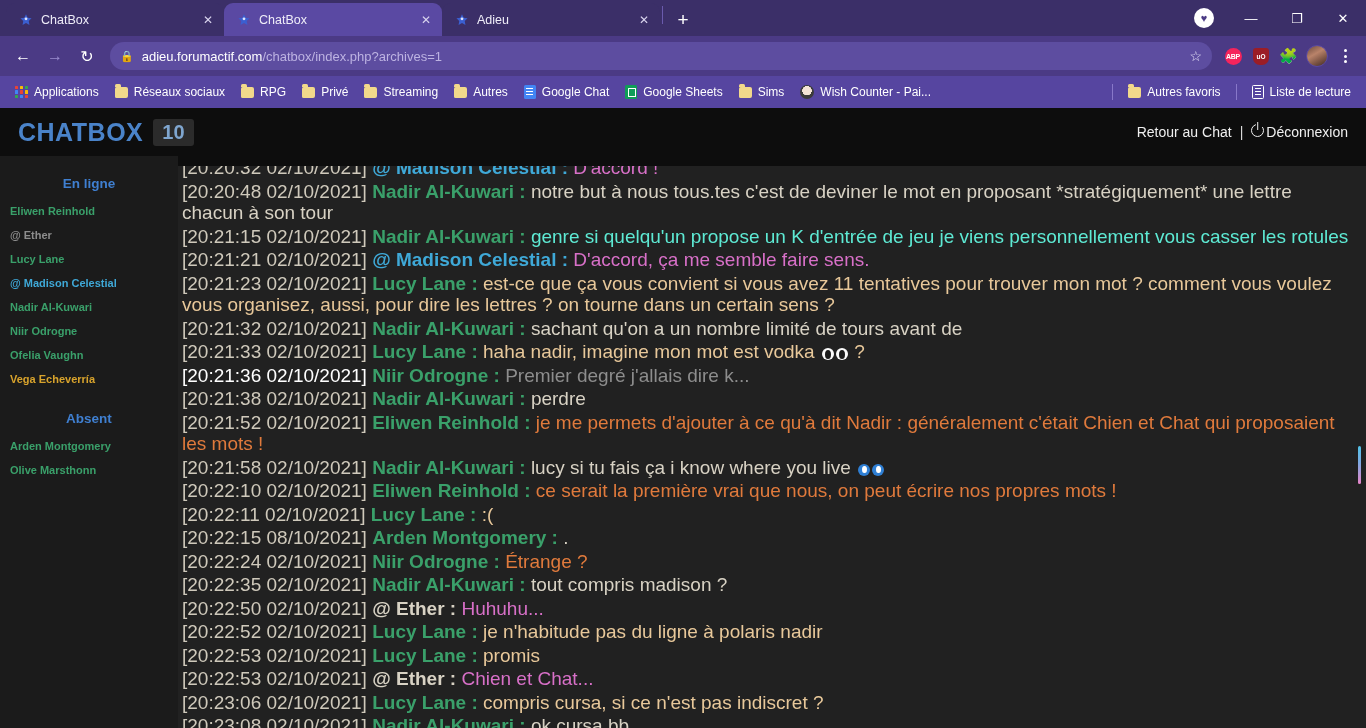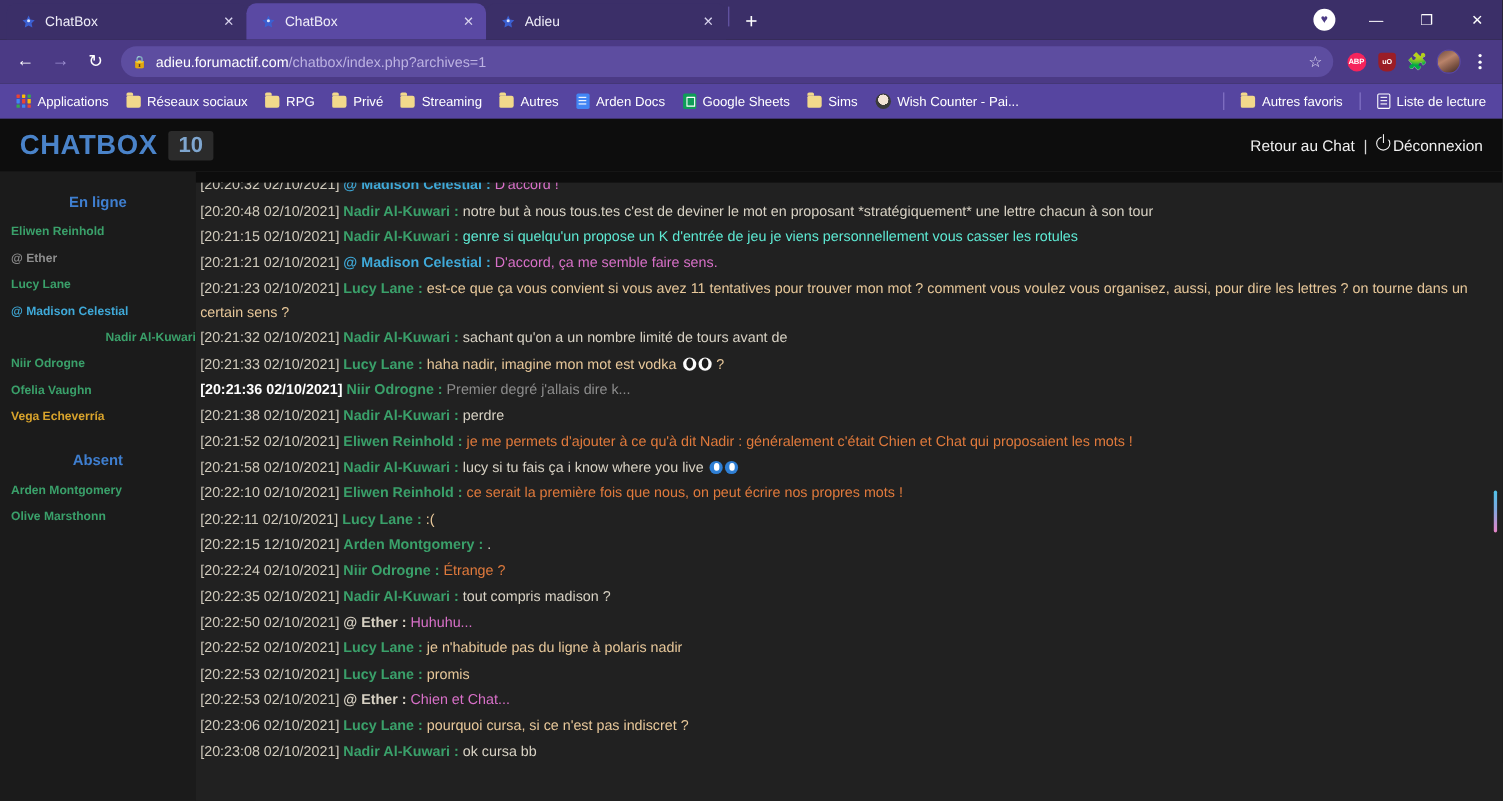--- a/index.html
+++ b/index.html
@@ -212,25 +212,25 @@
   .side-user {
     font-size: 11px; font-weight: bold; padding: 0 0 0 10px; margin-bottom: 12px;
     white-space: nowrap;
   }
 
   .cb-main {
     flex: 1; background: #212121; position: relative;
     padding: 0 14px 0 4px; overflow: hidden;
   }
   .msg {
-    font-size: 13px; line-height: 21.5px; color: #d8d2c4;
+    font-size: 19px; line-height: 21.5px; color: #d8d2c4;
     padding: 1px 0;
   }
   .msg .ts { color: #cfc9bb; }
-  .msg .ts.hl { color: #ffffff; font-weight: bold; }
+  .msg .ts.hl { color: #ffffff; font-weight: normal; }
   .msg .who { font-weight: bold; }
   .msg .body { }
   .eyes { letter-spacing: 1px; }
   .eye {
     display: inline-block; width: 12px; height: 12px; border-radius: 50%;
     background: #fbfbfb; position: relative; vertical-align: -2px; margin: 0 1px;
   }
   .eye:after{
     content:''; position:absolute; left:3px; top:1.5px; width:6px; height:9px;
     border-radius: 50%; background: #1b1b1b;
@@ -353,21 +353,21 @@
       <div class="bm">
         <span class="folder"></span>
         <span>Streaming</span>
       </div>
       <div class="bm">
         <span class="folder"></span>
         <span>Autres</span>
       </div>
       <div class="bm">
         <span class="gdocs"></span>
-        <span>Arden Docs</span>
+        <span>Google Chat</span>
       </div>
       <div class="bm">
         <span class="gsheets"></span>
         <span>Google Sheets</span>
       </div>
       <div class="bm">
         <span class="folder"></span>
         <span>Sims</span>
       </div>
       <div class="bm">
@@ -402,21 +402,21 @@
   </div>
 
   <div class="cb-body">
     <div class="cb-sidebar">
       <div class="side-head">En ligne</div>
       <div id="online-host">
           <div class="side-user" style="color: rgb(58, 160, 106);">Eliwen Reinhold</div>
           <div class="side-user" style="color: rgb(141, 141, 141);">@ Ether</div>
           <div class="side-user" style="color: rgb(58, 160, 106);">Lucy Lane</div>
           <div class="side-user" style="color: rgb(63, 169, 216);">@ Madison Celestial</div>
-          <div class="side-user" style="color: rgb(58, 160, 106); text-align: right;">Nadir Al-Kuwari</div>
+          <div class="side-user" style="color: rgb(58, 160, 106);">Nadir Al-Kuwari</div>
           <div class="side-user" style="color: rgb(58, 160, 106);">Niir Odrogne</div>
           <div class="side-user" style="color: rgb(58, 160, 106);">Ofelia Vaughn</div>
           <div class="side-user" style="color: rgb(216, 163, 44);">Vega Echeverría</div>
         </div>
       <div class="side-head absent">Absent</div>
       <div id="absent-host">
           <div class="side-user" style="color: rgb(58, 160, 106);">Arden Montgomery</div>
           <div class="side-user" style="color: rgb(58, 160, 106);">Olive Marsthonn</div>
         </div>
     </div>
@@ -428,30 +428,30 @@
           <div class="msg"><span class="ts">[20:20:48 02/10/2021] </span><span class="who" style="color: rgb(58, 160, 106);">Nadir Al-Kuwari : </span><span class="body" style="color: rgb(216, 210, 196);">notre but à nous tous.tes c'est de deviner le mot en proposant *stratégiquement* une lettre chacun à son tour</span></div>
           <div class="msg"><span class="ts">[20:21:15 02/10/2021] </span><span class="who" style="color: rgb(58, 160, 106);">Nadir Al-Kuwari : </span><span class="body" style="color: #5eead4; text-align: center;">genre si quelqu'un propose un K d'entrée de jeu je viens personnellement vous casser les rotules</span></div>
           <div class="msg"><span class="ts">[20:21:21 02/10/2021] </span><span class="who" style="color: rgb(63, 169, 216);">@ Madison Celestial : </span><span class="body" style="color: rgb(216, 112, 200);">D'accord, ça me semble faire sens.</span></div>
           <div class="msg"><span class="ts">[20:21:23 02/10/2021] </span><span class="who" style="color: rgb(58, 160, 106);">Lucy Lane : </span><span class="body" style="color: rgb(232, 200, 154);">est-ce que ça vous convient si vous avez 11 tentatives pour trouver mon mot ? comment vous voulez vous organisez, aussi, pour dire les lettres ? on tourne dans un certain sens ?</span></div>
           <div class="msg"><span class="ts">[20:21:32 02/10/2021] </span><span class="who" style="color: rgb(58, 160, 106);">Nadir Al-Kuwari : </span><span class="body" style="color: rgb(216, 210, 196);">sachant qu'on a un nombre limité de tours avant de</span></div>
           <div class="msg"><span class="ts">[20:21:33 02/10/2021] </span><span class="who" style="color: rgb(58, 160, 106);">Lucy Lane : </span><span class="body" style="color: rgb(232, 200, 154);">haha nadir, imagine mon mot est vodka</span><span class="eyes"> <span class="eye"></span><span class="eye"></span></span><span class="body" style="color: rgb(232, 200, 154);"> ?</span></div>
           <div class="msg"><span class="ts hl">[20:21:36 02/10/2021] </span><span class="who" style="color: rgb(58, 160, 106);">Niir Odrogne : </span><span class="body" style="color: rgb(141, 141, 141);">Premier degré j'allais dire k...</span></div>
           <div class="msg"><span class="ts">[20:21:38 02/10/2021] </span><span class="who" style="color: rgb(58, 160, 106);">Nadir Al-Kuwari : </span><span class="body" style="color: rgb(216, 210, 196);">perdre</span></div>
           <div class="msg"><span class="ts">[20:21:52 02/10/2021] </span><span class="who" style="color: rgb(58, 160, 106);">Eliwen Reinhold : </span><span class="body" style="color: rgb(224, 122, 60);">je me permets d'ajouter à ce qu'à dit Nadir : généralement c'était Chien et Chat qui proposaient les mots !</span></div>
           <div class="msg"><span class="ts">[20:21:58 02/10/2021] </span><span class="who" style="color: rgb(58, 160, 106);">Nadir Al-Kuwari : </span><span class="body" style="color: rgb(216, 210, 196);">lucy si tu fais ça i know where you live</span><span class="eyes"> <span class="eye blue"></span><span class="eye blue"></span></span></div>
-          <div class="msg"><span class="ts">[20:22:10 02/10/2021] </span><span class="who" style="color: rgb(58, 160, 106);">Eliwen Reinhold : </span><span class="body" style="color: rgb(224, 122, 60);">ce serait la première fois que nous, on peut écrire nos propres mots !</span></div>
+          <div class="msg"><span class="ts">[20:22:10 02/10/2021] </span><span class="who" style="color: rgb(58, 160, 106);">Eliwen Reinhold : </span><span class="body" style="color: rgb(224, 122, 60);">ce serait la première vrai que nous, on peut écrire nos propres mots !</span></div>
           <div class="msg"><span class="ts">[20:22:11 02/10/2021] </span><span class="who" style="color: rgb(58, 160, 106);">Lucy Lane : </span><span class="body" style="color: rgb(232, 200, 154);">:(</span></div>
-          <div class="msg"><span class="ts">[20:22:15 12/10/2021] </span><span class="who" style="color: rgb(58, 160, 106);">Arden Montgomery : </span><span class="body" style="color: rgb(216, 210, 196);">.</span></div>
+          <div class="msg"><span class="ts">[20:22:15 08/10/2021] </span><span class="who" style="color: rgb(58, 160, 106);">Arden Montgomery : </span><span class="body" style="color: rgb(216, 210, 196);">.</span></div>
           <div class="msg"><span class="ts">[20:22:24 02/10/2021] </span><span class="who" style="color: rgb(58, 160, 106);">Niir Odrogne : </span><span class="body" style="color: rgb(224, 122, 60);">Étrange ?</span></div>
           <div class="msg"><span class="ts">[20:22:35 02/10/2021] </span><span class="who" style="color: rgb(58, 160, 106);">Nadir Al-Kuwari : </span><span class="body" style="color: rgb(216, 210, 196);">tout compris madison ?</span></div>
           <div class="msg"><span class="ts">[20:22:50 02/10/2021] </span><span class="who" style="color: rgb(216, 210, 196);">@ Ether : </span><span class="body" style="color: rgb(216, 112, 200);">Huhuhu...</span></div>
           <div class="msg"><span class="ts">[20:22:52 02/10/2021] </span><span class="who" style="color: rgb(58, 160, 106);">Lucy Lane : </span><span class="body" style="color: rgb(232, 200, 154);">je n'habitude pas du ligne à polaris nadir</span></div>
           <div class="msg"><span class="ts">[20:22:53 02/10/2021] </span><span class="who" style="color: rgb(58, 160, 106);">Lucy Lane : </span><span class="body" style="color: rgb(232, 200, 154);">promis</span></div>
           <div class="msg"><span class="ts">[20:22:53 02/10/2021] </span><span class="who" style="color: rgb(216, 210, 196);">@ Ether : </span><span class="body" style="color: rgb(216, 112, 200);">Chien et Chat...</span></div>
-          <div class="msg"><span class="ts">[20:23:06 02/10/2021] </span><span class="who" style="color: rgb(58, 160, 106);">Lucy Lane : </span><span class="body" style="color: rgb(232, 200, 154);">pourquoi cursa, si ce n'est pas indiscret ?</span></div>
+          <div class="msg"><span class="ts">[20:23:06 02/10/2021] </span><span class="who" style="color: rgb(58, 160, 106);">Lucy Lane : </span><span class="body" style="color: rgb(232, 200, 154);">compris cursa, si ce n'est pas indiscret ?</span></div>
           <div class="msg"><span class="ts">[20:23:08 02/10/2021] </span><span class="who" style="color: rgb(58, 160, 106);">Nadir Al-Kuwari : </span><span class="body" style="color: rgb(216, 210, 196);">ok cursa bb</span></div>
         </div>
       <div class="vscroll">
         <div class="vthumb"></div>
       </div>
     </div>
   </div>
 </div>
 
 </body></html>

